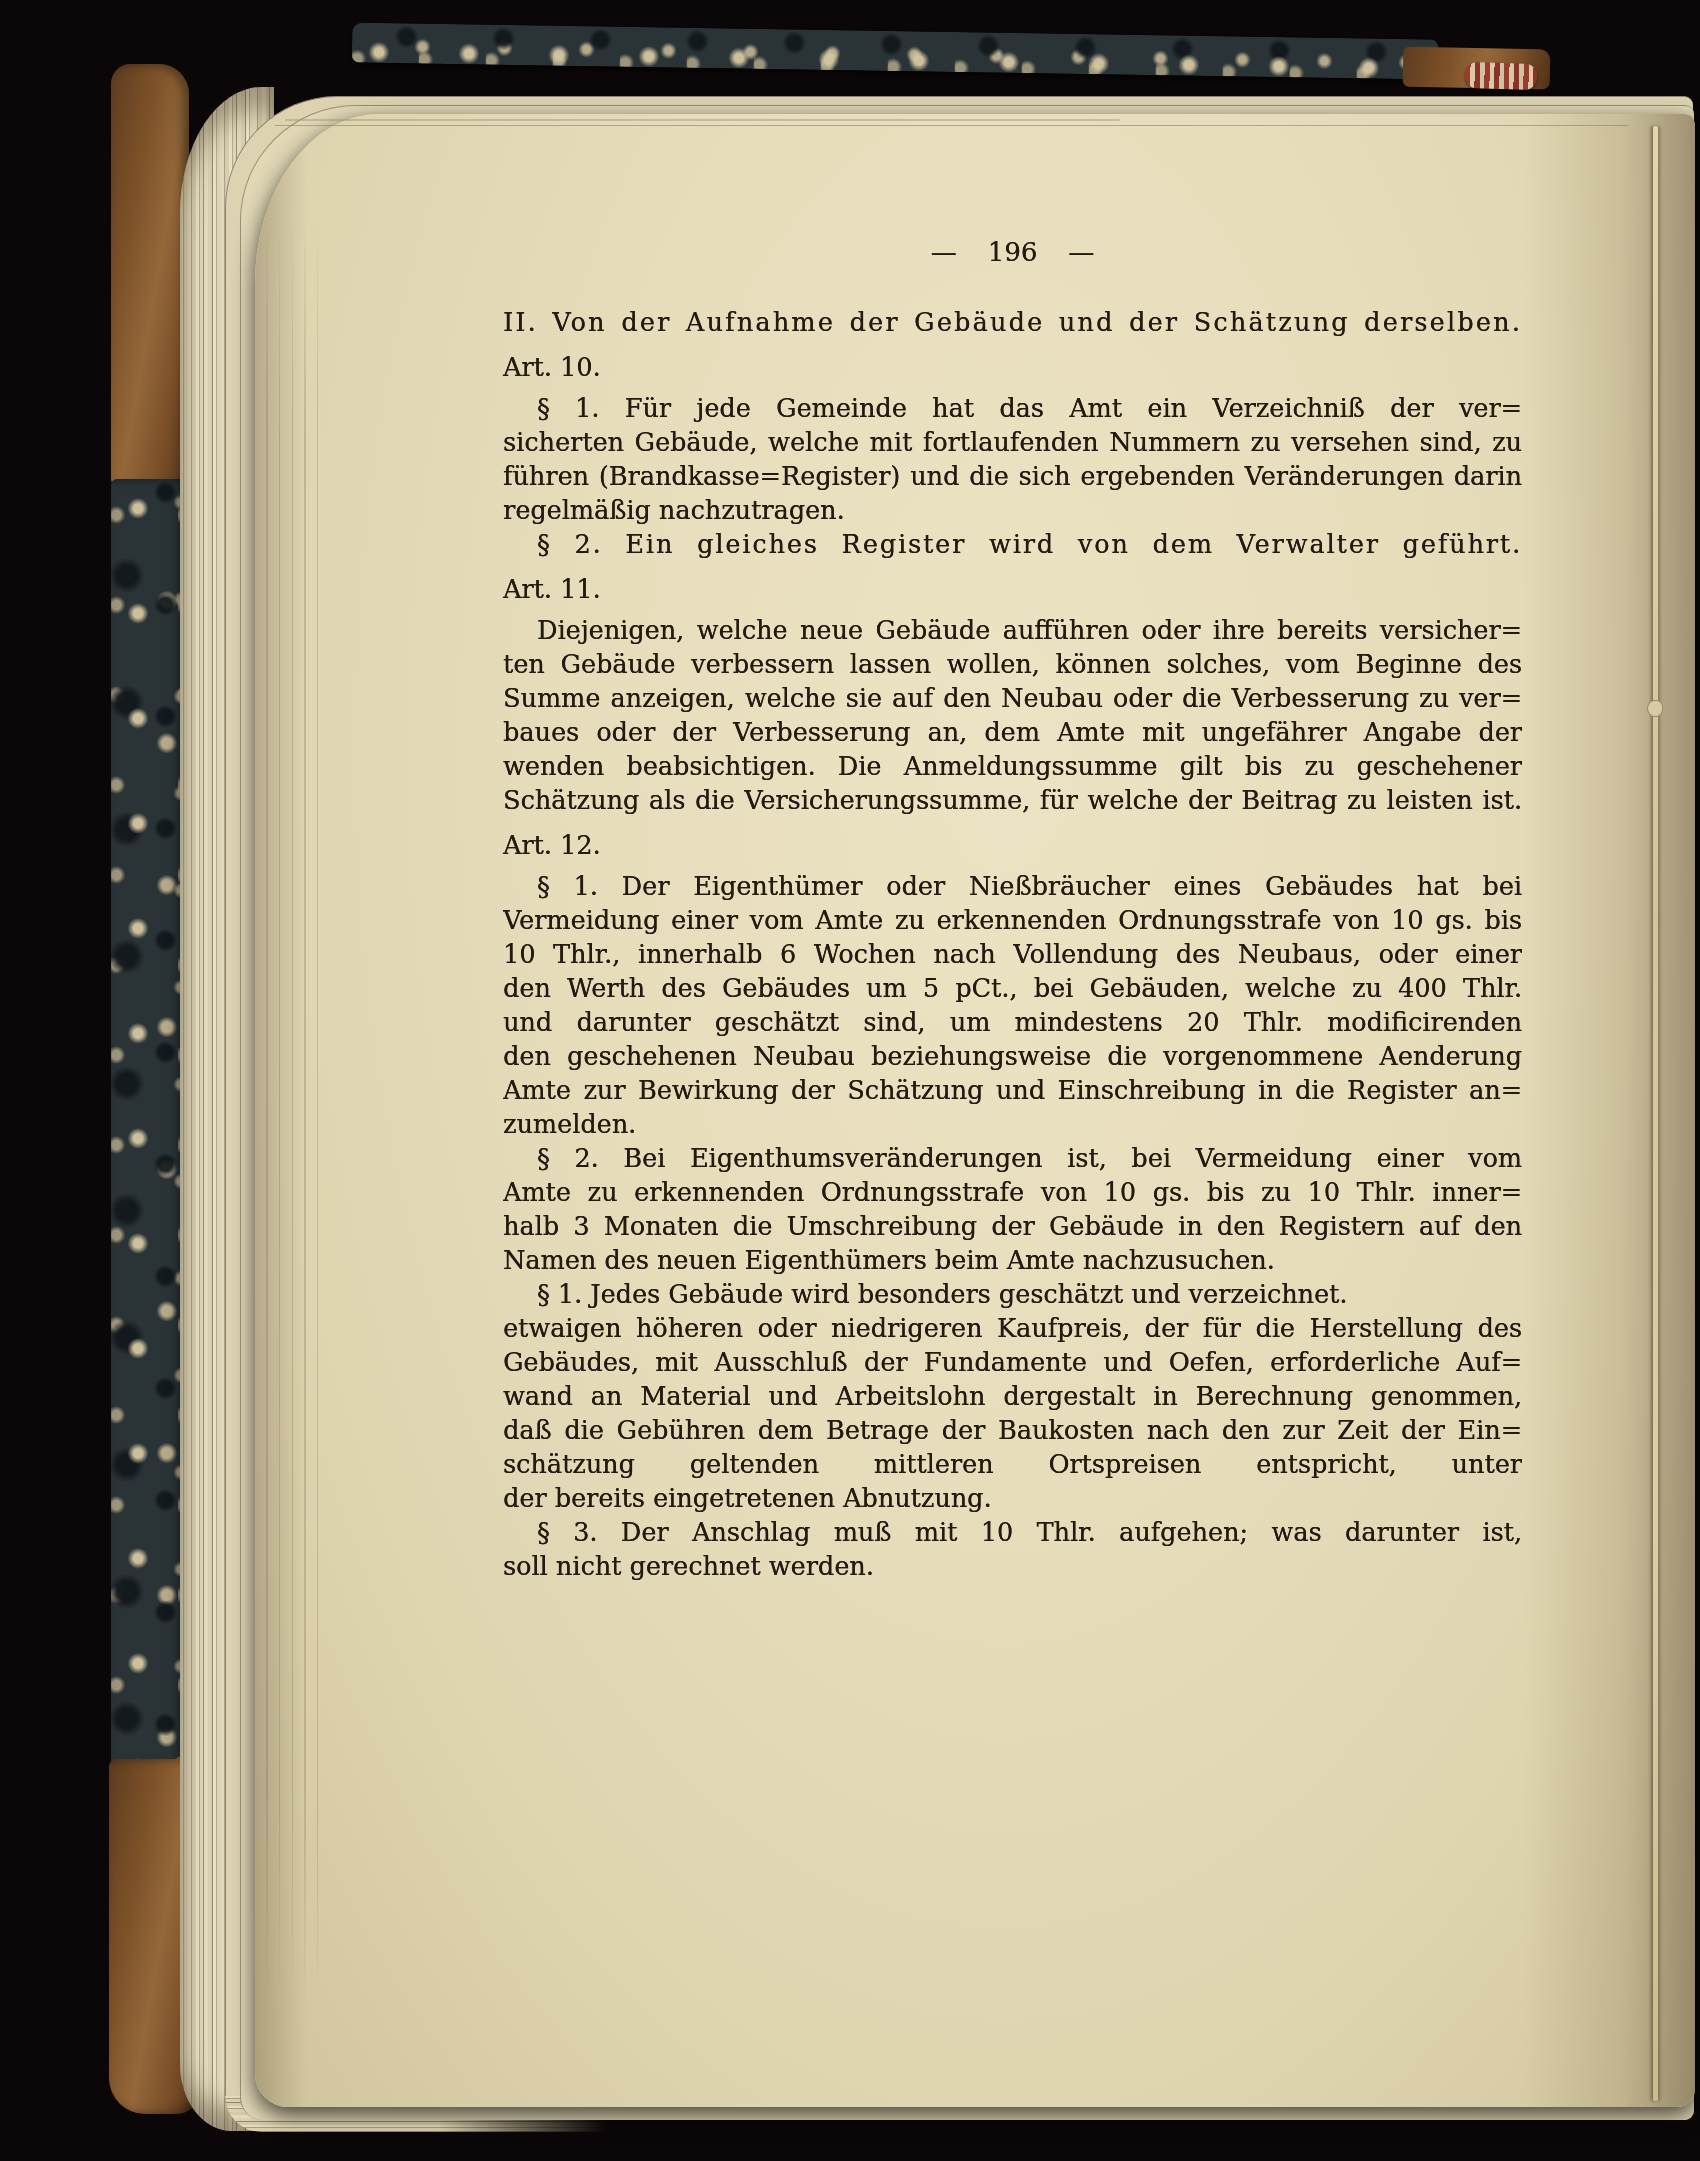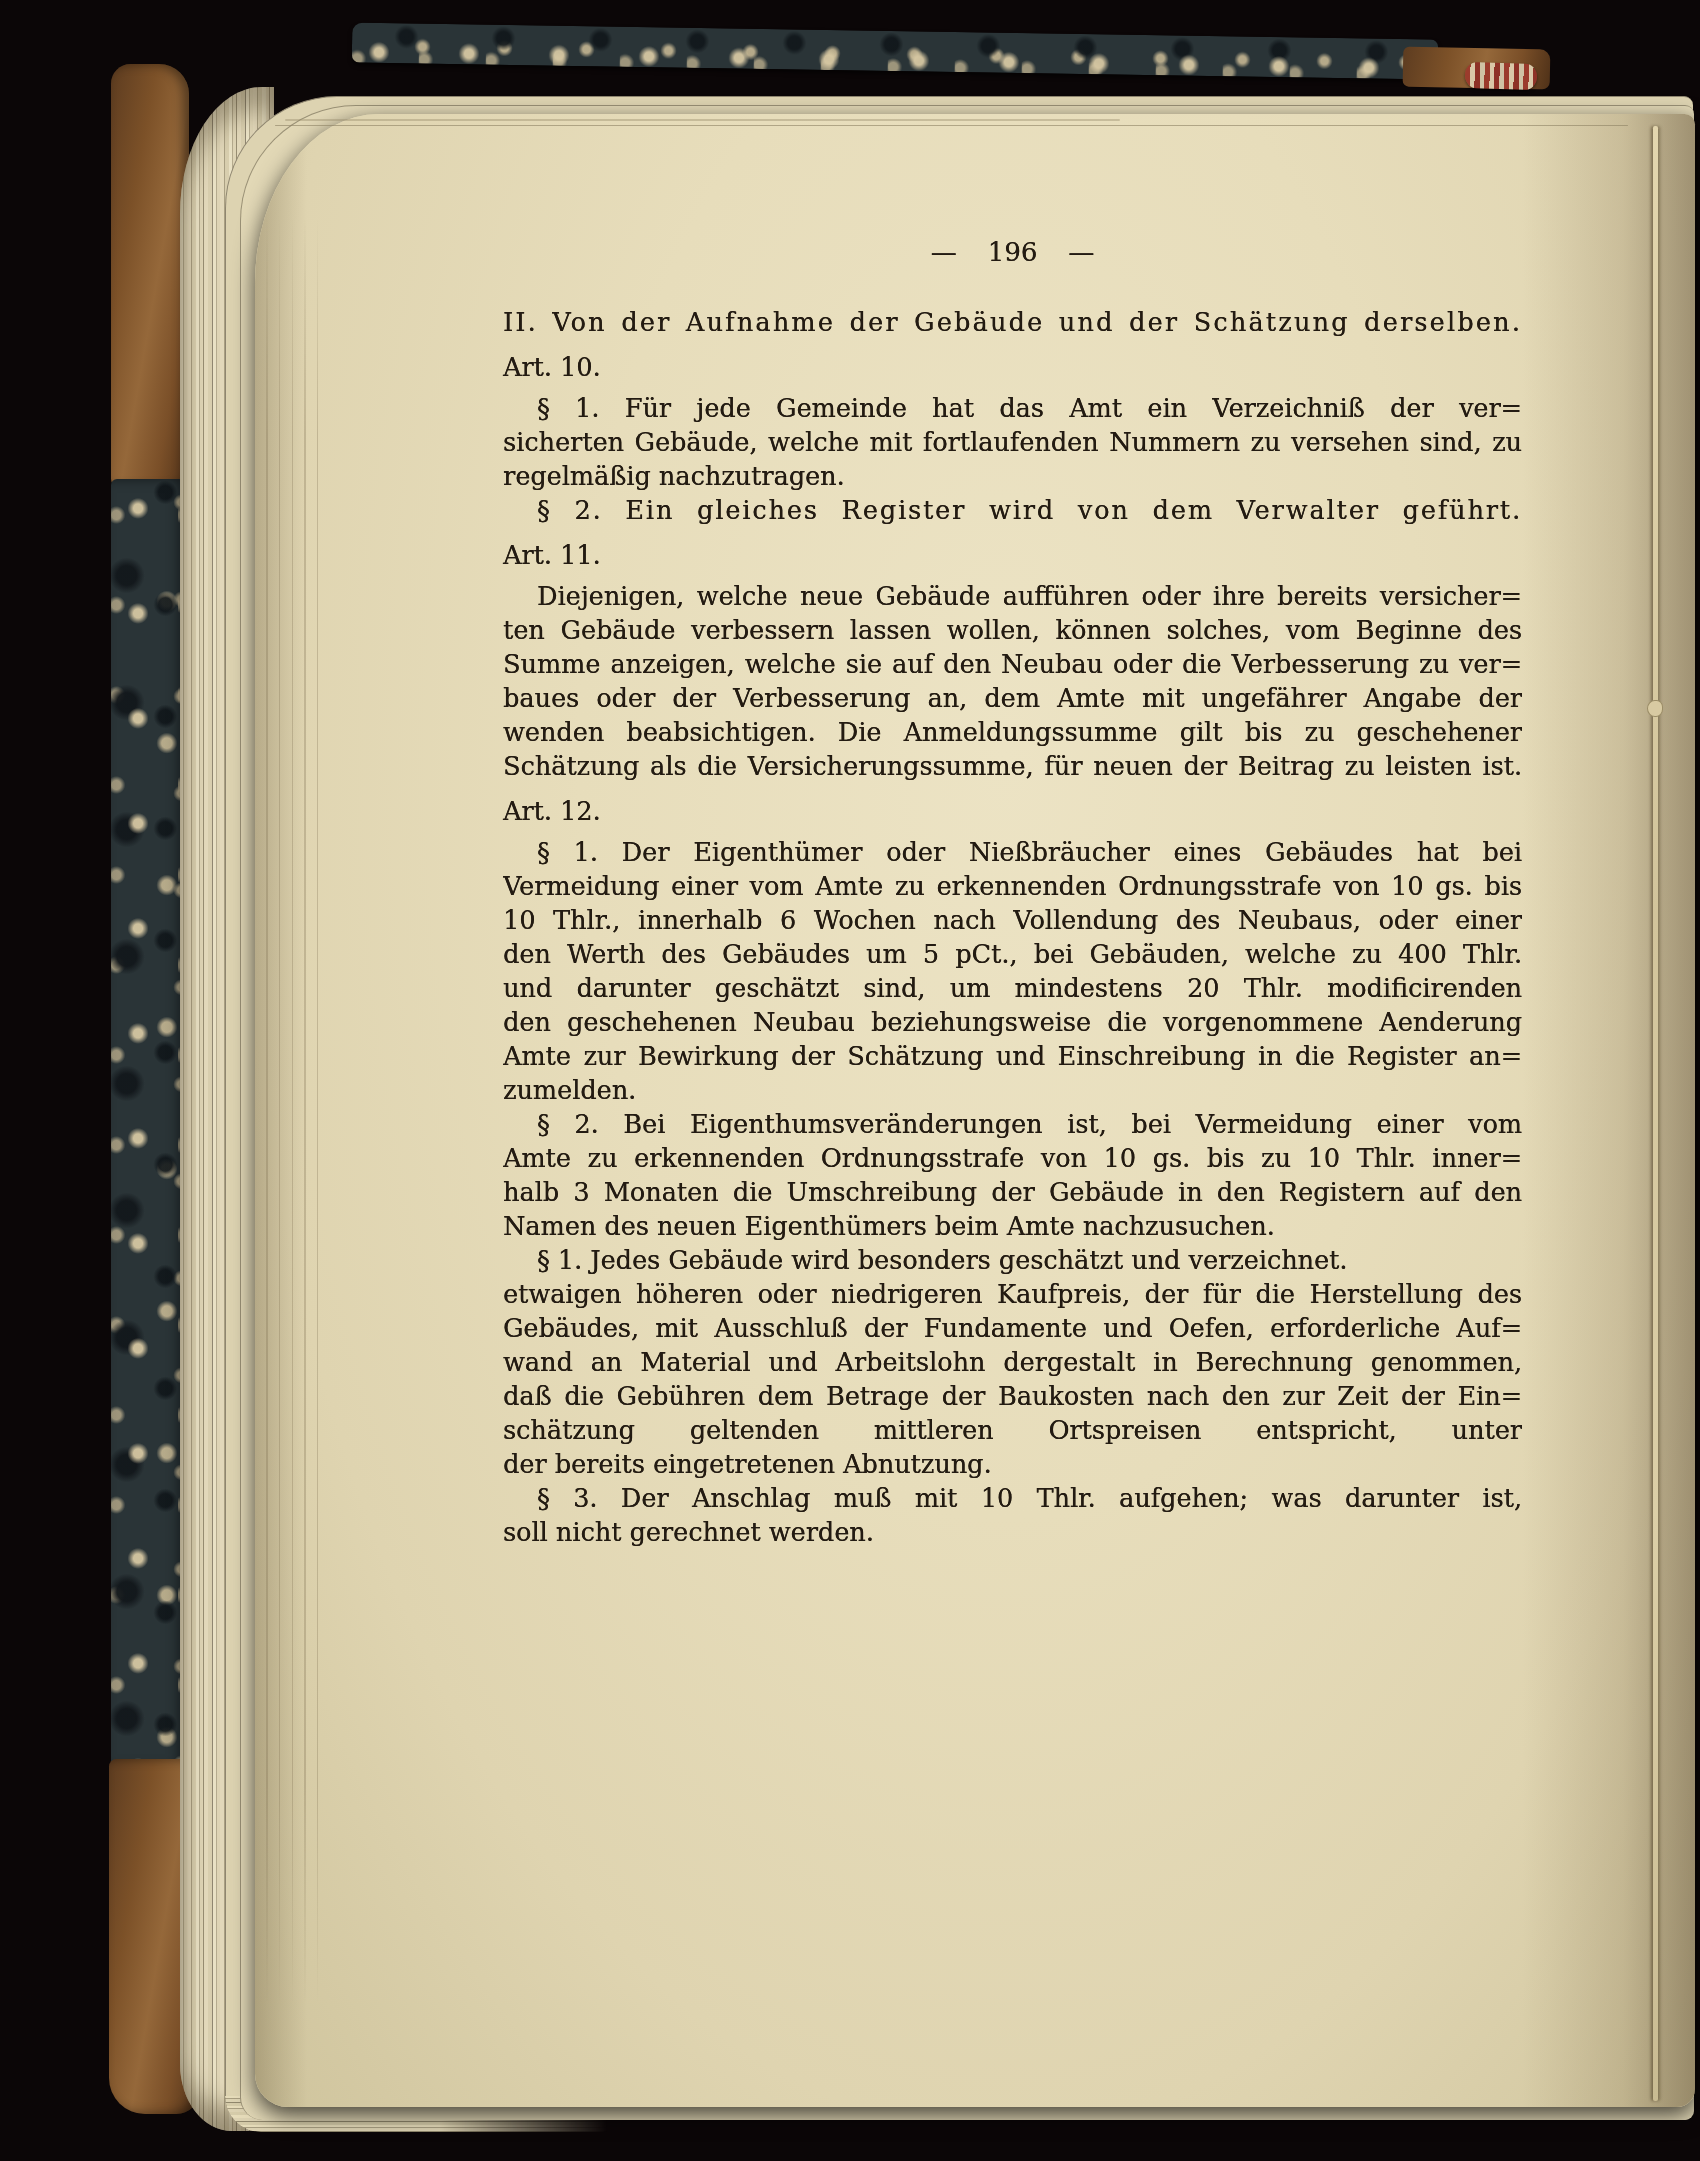--- a/index.html
+++ b/index.html
@@ -132,33 +132,34 @@
       <span>—</span>
     </div>
 
       <div class="block section-heading">
         <div class="line">II. Von der Aufnahme der Gebäude und der Schätzung derselben.</div>
       </div>
       <div class="block art-heading">Art. 10.</div>
       <div class="block paragraph">
         <div class="line indent">§ 1.  Für jede Gemeinde hat das Amt ein Verzeichniß der ver=</div>
         <div class="line">sicherten Gebäude, welche mit fortlaufenden Nummern zu versehen sind, zu</div>
+        <div class="line">führen (Brandkasse=Register) und die sich ergebenden Veränderungen darin</div>
         <div class="line lastline">regelmäßig nachzutragen.</div>
       </div>
       <div class="block paragraph gesperrt">
         <div class="line indent">§ 2.  Ein gleiches Register wird von dem Verwalter geführt.</div>
       </div>
       <div class="block art-heading">Art. 11.</div>
       <div class="block paragraph">
         <div class="line indent">Diejenigen, welche neue Gebäude aufführen oder ihre bereits versicher=</div>
         <div class="line">ten Gebäude verbessern lassen wollen, können solches, vom Beginne des Neu=</div>
         <div class="line">Summe anzeigen, welche sie auf den Neubau oder die Verbesserung zu ver=</div>
         <div class="line">baues oder der Verbesserung an, dem Amte mit ungefährer Angabe der</div>
         <div class="line">wenden beabsichtigen.  Die Anmeldungssumme gilt bis zu geschehener</div>
-        <div class="line">Schätzung als die Versicherungssumme, für neuen der Beitrag zu leisten ist.</div>
+        <div class="line">Schätzung als die Versicherungssumme, für welche der Beitrag zu leisten ist.</div>
       </div>
       <div class="block art-heading">Art. 12.</div>
       <div class="block paragraph">
         <div class="line indent">§ 1.  Der Eigenthümer oder Nießbräucher eines Gebäudes hat bei</div>
         <div class="line">Vermeidung einer vom Amte zu erkennenden Ordnungsstrafe von 10 gs. bis</div>
         <div class="line">10 Thlr., innerhalb 6 Wochen nach Vollendung des Neubaus, oder einer</div>
         <div class="line">den Werth des Gebäudes um 5 pCt., bei Gebäuden, welche zu 400 Thlr.</div>
         <div class="line">und darunter geschätzt sind, um mindestens 20 Thlr. modificirenden Aenderung,</div>
         <div class="line">den geschehenen Neubau beziehungsweise die vorgenommene Aenderung beim</div>
         <div class="line">Amte zur Bewirkung der Schätzung und Einschreibung in die Register an=</div>

